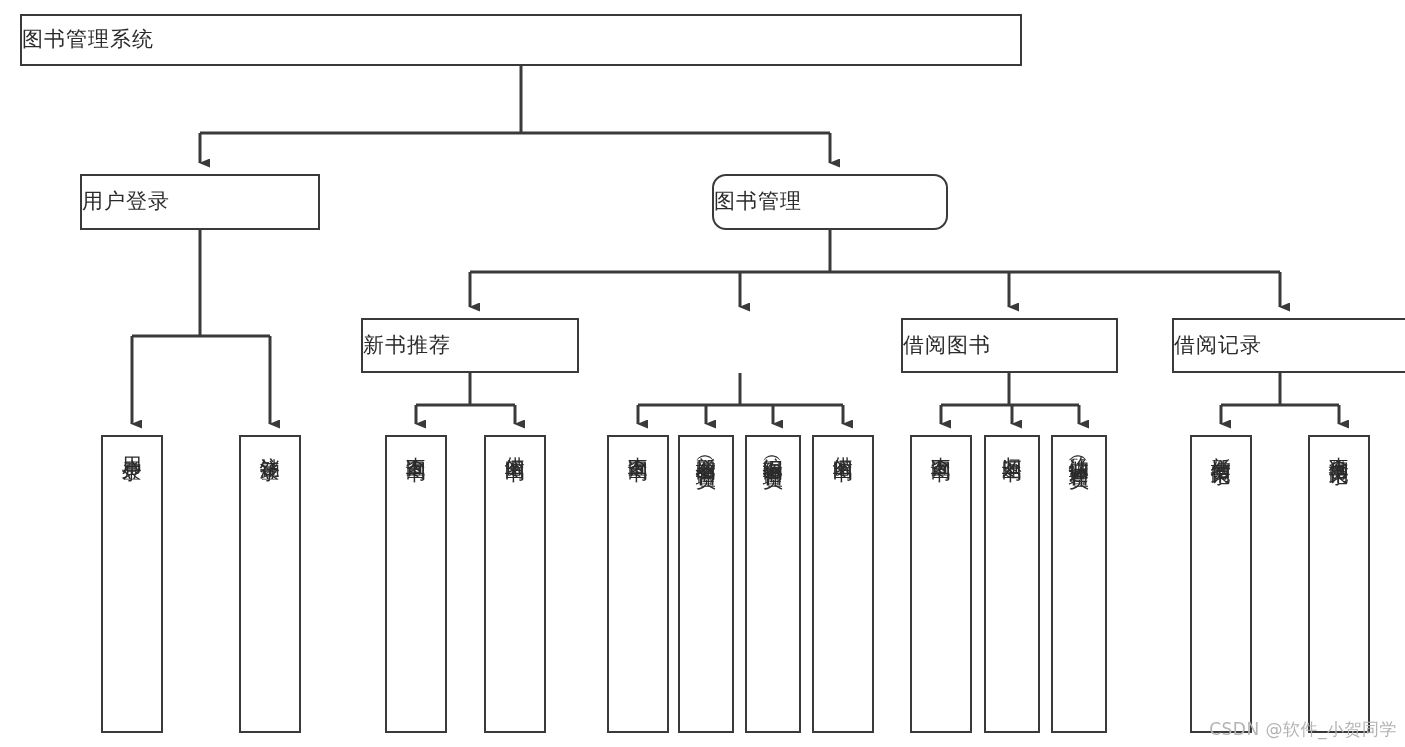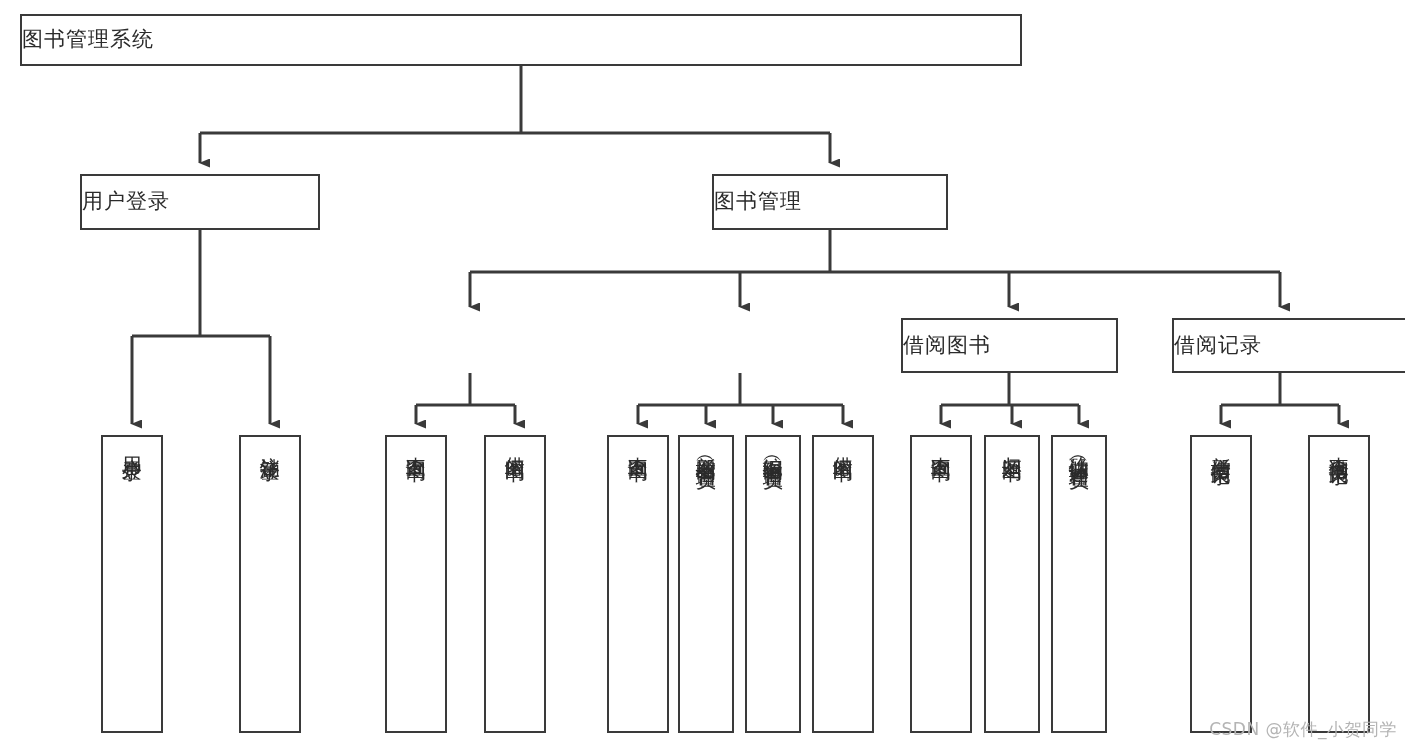--- a/index.html
+++ b/index.html
@@ -123,24 +123,27 @@
     </g>
   </svg>
 
   <div class="node horiz" style="left:20px; top:14px; width:1002px; height:52px;">
     <span>图书管理系统</span>
   </div>
 
   <div class="node horiz" style="left:80px; top:174px; width:240px; height:56px;">
     <span>用户登录</span>
   </div>
-  <div class="node horiz" style="left:712px; top:174px; width:236px; height:56px;">
+  <div class="node horiz" style="left:712px; top:174px; width:236px; height:56px;border-radius:14px;">
     <span>图书管理</span>
   </div>
 
+  <div class="node horiz" style="left:361px; top:318px; width:218px; height:55px;">
+    <span>新书推荐</span>
+  </div>
   <div class="node horiz" style="left:901px; top:318px; width:217px; height:55px;">
     <span>借阅图书</span>
   </div>
   <div class="node horiz" style="left:1172px; top:318px; width:259px; height:55px;">
     <span>借阅记录</span>
   </div>
 
   <div class="node vert" style="left:101px; top:435px; width:62px; height:298px;">
     <span class="vtext">用户登录</span>
   </div>

